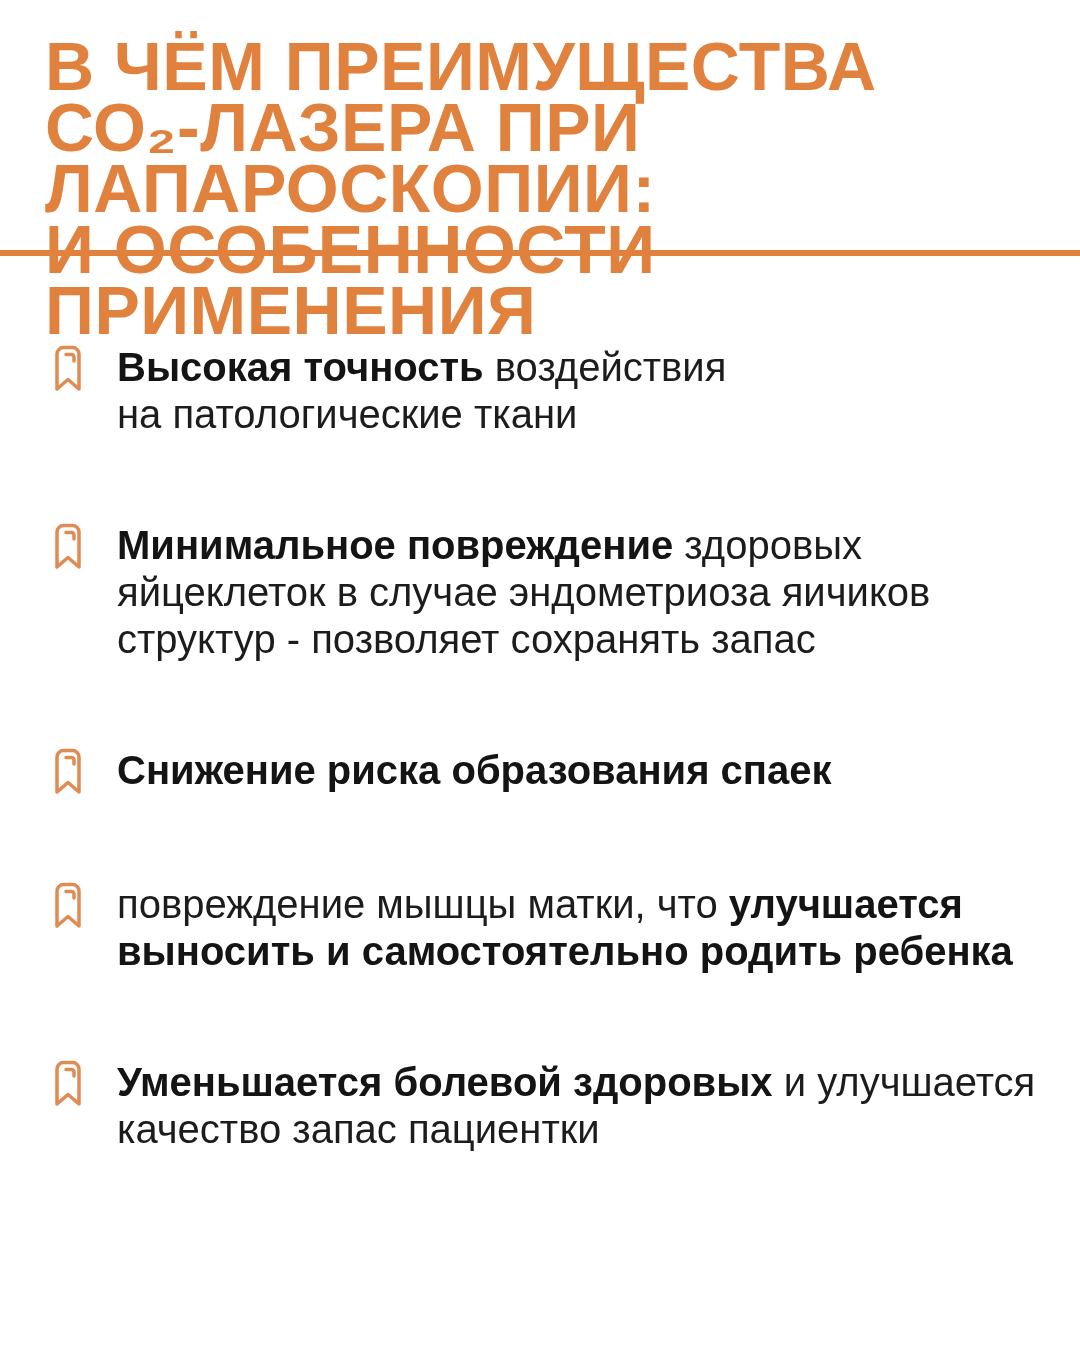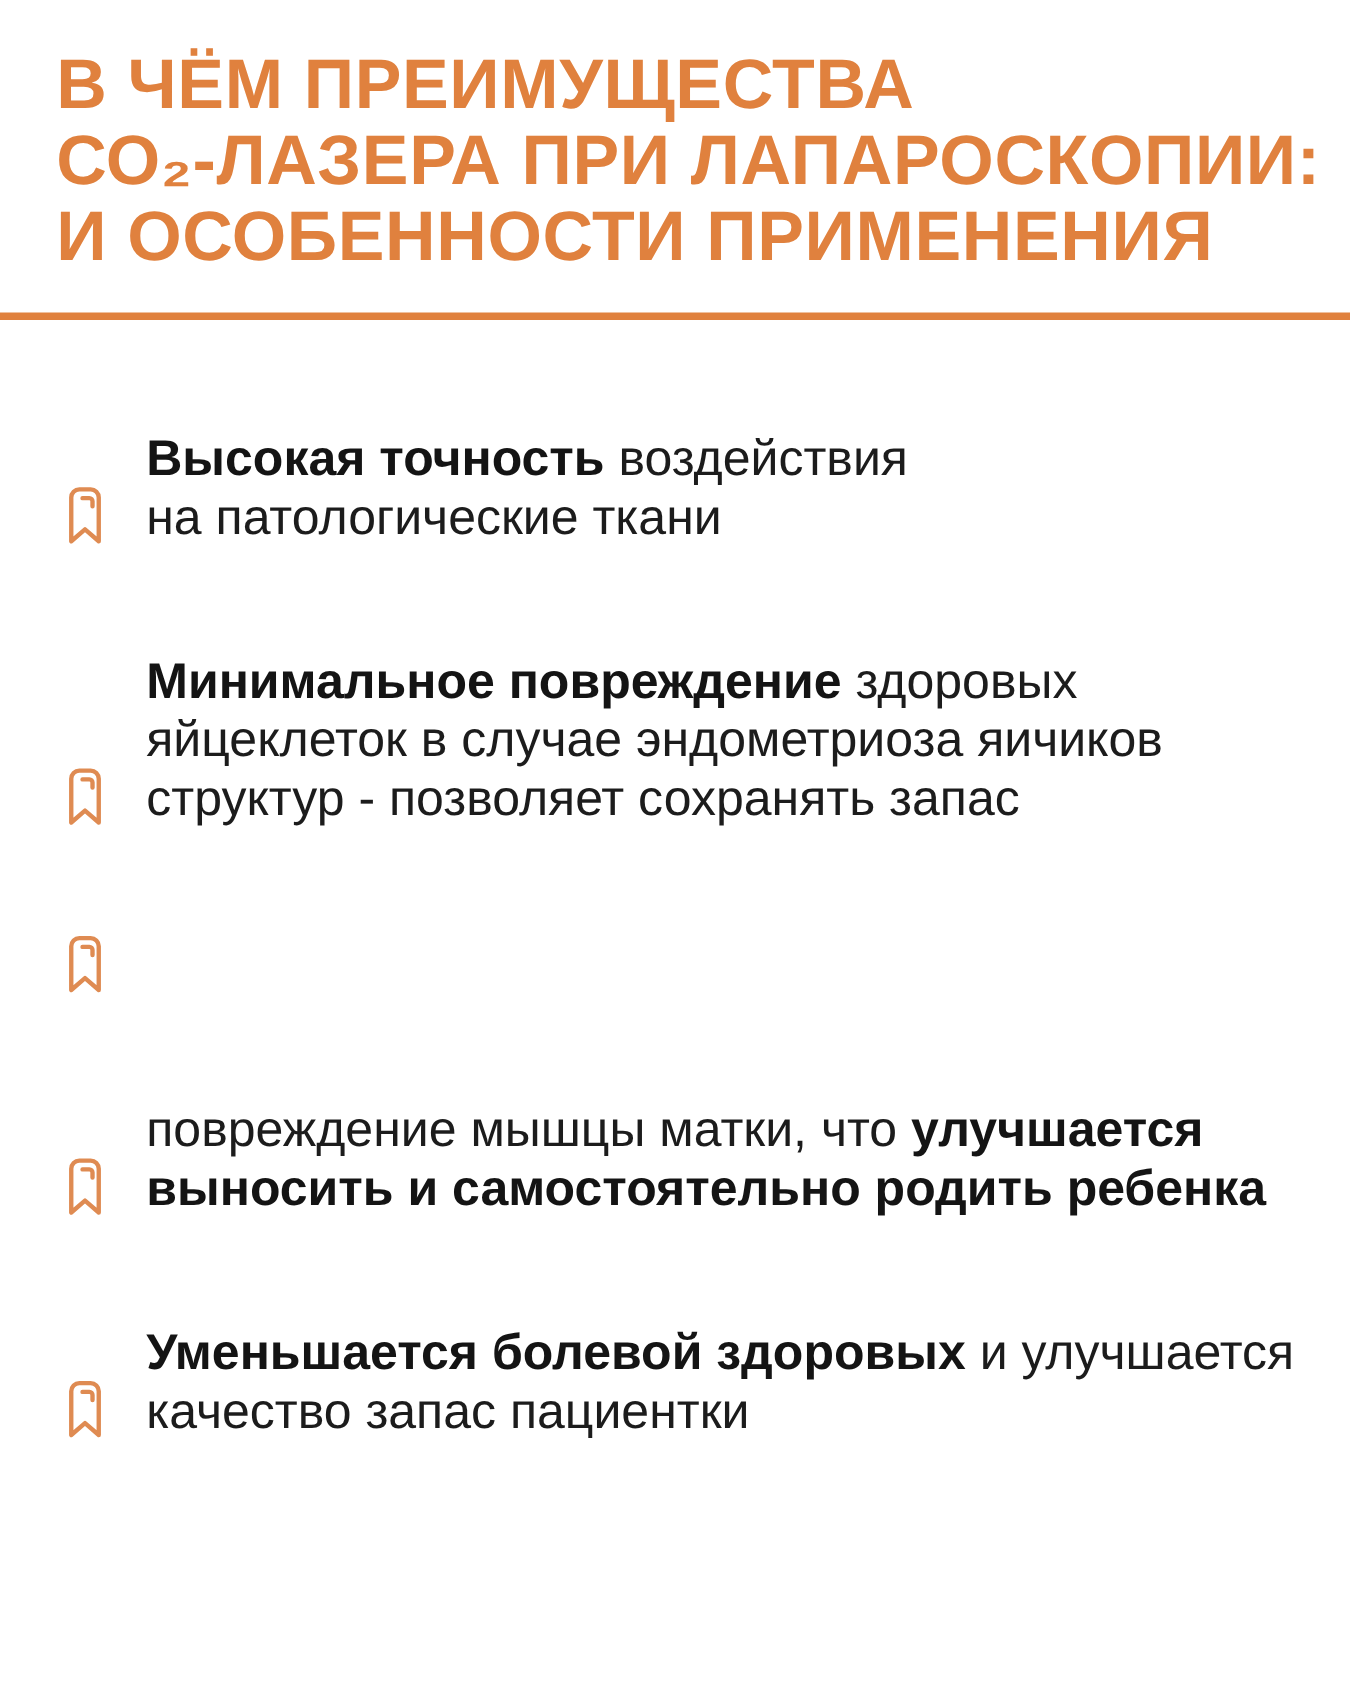--- a/index.html
+++ b/index.html
@@ -15,21 +15,21 @@
     position:relative;
     width:1080px;height:1350px;
     background:var(--bg);
     overflow:hidden;
     margin:0 auto;
   }
   .title{
     position:absolute;
     left:45px;top:36px;
     font-weight:700;
-    font-size:56px;
+    font-size:68px;
     line-height:61px;
     letter-spacing:.5px;
     color:var(--accent);
     text-transform:uppercase;
   }
   .divider{
     position:absolute;
     left:0;top:250px;
     width:100%;height:6px;
     background:var(--accent);
@@ -37,21 +37,21 @@
   .benefits{
     position:absolute;
     left:52px;top:344px;right:30px;
     list-style:none;
     display:flex;
     flex-direction:column;
     gap:84px;
   }
   .item{
     display:flex;
-    align-items:flex-end;
+    align-items:flex-start;
     gap:33px;
   }
   .icon{
     flex:0 0 auto;
     width:32px;height:50px;
     display:block;
   }
   .icon svg{display:block;width:32px;height:50px;}
   .icon path{
     fill:none;
@@ -110,20 +110,23 @@
         </div>
   </li>
 
   <li class="item">
     <span class="icon">
       <svg viewBox="0 0 32 50" aria-hidden="true">
         <path d="M5 45 V10 a6.5 6.5 0 0 1 6.5-6.5 h9 A6.5 6.5 0 0 1 27 10 v35 l-11-9.5 L5 45 Z"></path>
         <path d="M14 10.5 h5.5 a2.5 2.5 0 0 1 2.5 2.5 v4"></path>
       </svg>
     </span>
+    <div class="text">
+          <div class="line"><b>Снижение риска образования спаек</b></div>
+        </div>
   </li>
 
   <li class="item">
     <span class="icon">
       <svg viewBox="0 0 32 50" aria-hidden="true">
         <path d="M5 45 V10 a6.5 6.5 0 0 1 6.5-6.5 h9 A6.5 6.5 0 0 1 27 10 v35 l-11-9.5 L5 45 Z"></path>
         <path d="M14 10.5 h5.5 a2.5 2.5 0 0 1 2.5 2.5 v4"></path>
       </svg>
     </span>
     <div class="text">

